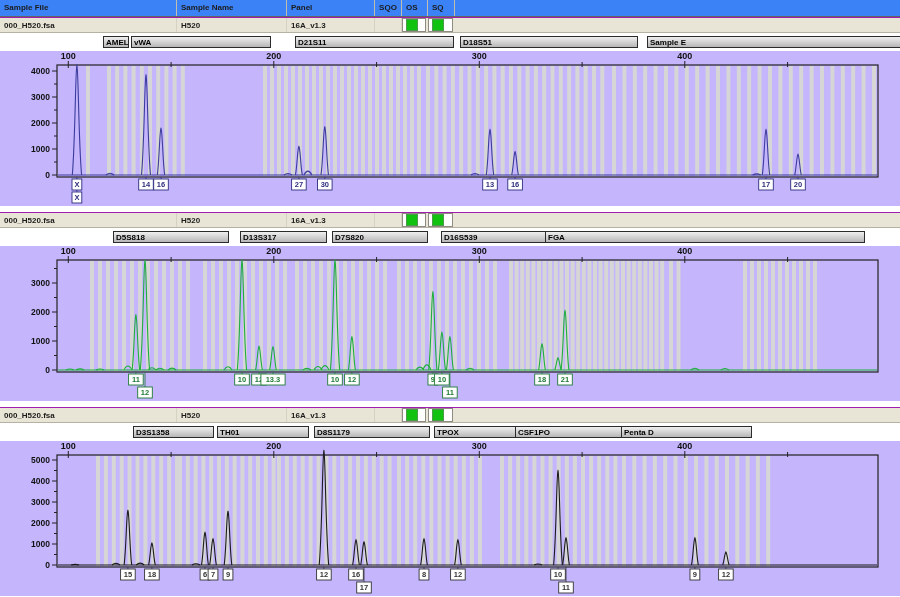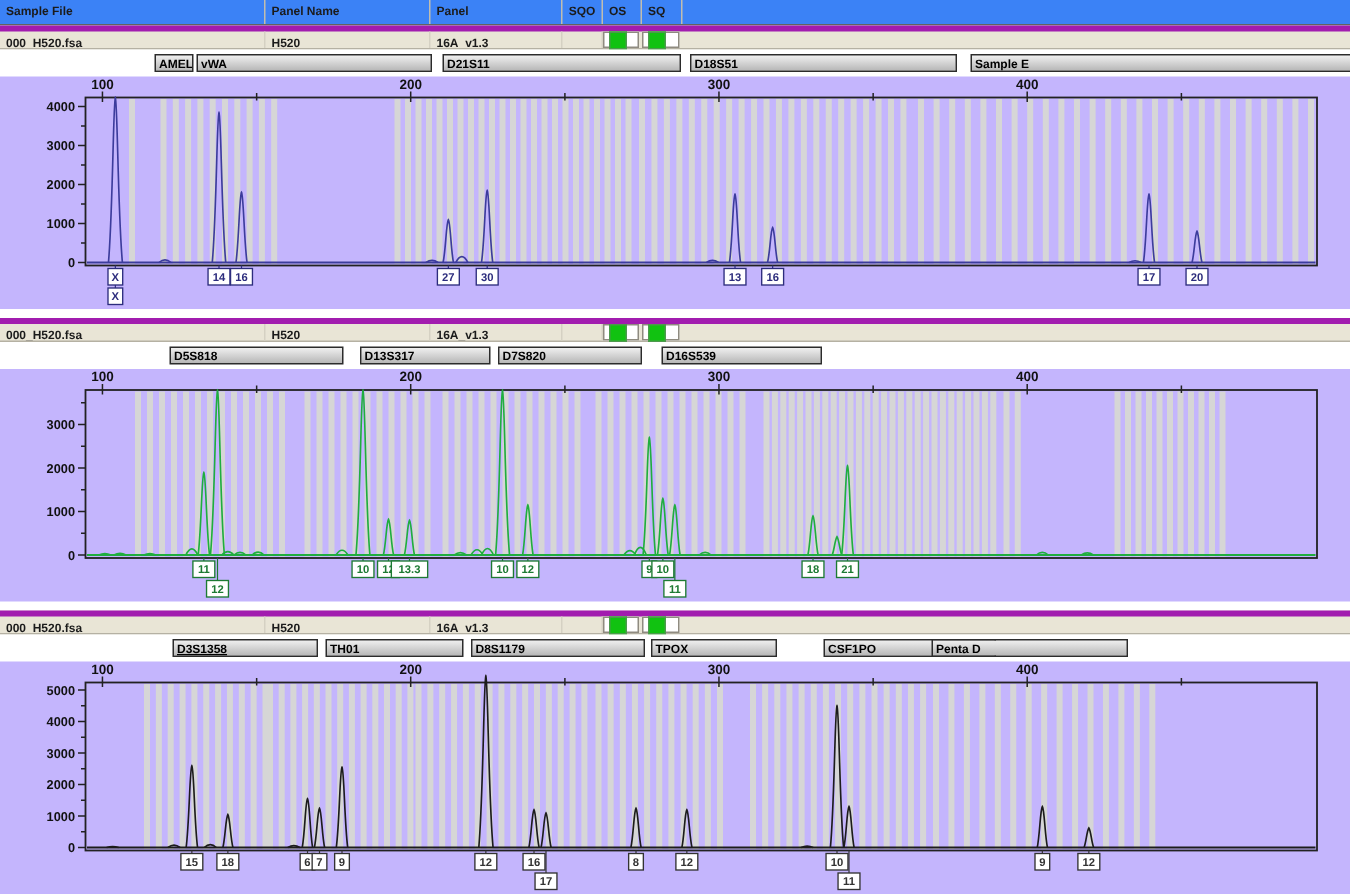--- a/index.html
+++ b/index.html
@@ -13,21 +13,21 @@
     border-bottom:1px solid #63635f;box-sizing:border-box;
   }
   .hcell{
     box-sizing:border-box;border-right:1px solid #c1bdaf;
     padding:3px 4px 0 4px;font-size:8px;font-weight:bold;color:#1b1b1b;
     white-space:nowrap;overflow:hidden;flex:0 0 auto;
   }
   .hfill{flex:1 1 auto;border-right:none;}
   .sample-row{
     display:flex;height:16px;background:#e9e5d6;
-    border-top:4px solid #a21caf;border-bottom:1px solid #b5b1a3;
+    border-top:1px solid #a21caf;border-bottom:1px solid #b5b1a3;
     box-sizing:border-box;
   }
   .scell{
     box-sizing:border-box;border-right:1px solid #d5d1c3;
     padding:3px 4px 0 4px;font-size:8px;font-weight:bold;color:#1b1b1b;
     white-space:nowrap;overflow:hidden;flex:0 0 auto;
   }
   .sfill{flex:1 1 auto;border-right:none;}
   .ind-cell{
     box-sizing:border-box;flex:0 0 auto;display:flex;align-items:center;
@@ -44,21 +44,21 @@
   }
   .plot-wrap{position:relative;height:155px;background:#c4b5fd;}
   .gap{height:6px;background:#fff;}
   svg text{font-family:"Liberation Sans","DejaVu Sans",sans-serif;}
 </style>
 </head>
 <body>
 
 <div class="header-row">
   <div class="hcell" style="width: 177px;">Sample File</div>
-  <div class="hcell" style="width: 110px;">Panel Name</div>
+  <div class="hcell" style="width: 110px;">Sample Name</div>
   <div class="hcell" style="width: 88px;">Panel</div>
   <div class="hcell" style="width: 27px; text-align: center;">SQO</div>
   <div class="hcell" style="width: 26px;">OS</div>
   <div class="hcell" style="width: 27px;">SQ</div>
   <div class="hcell hfill"></div>
 </div>
 
 <div id="panels">
     <div class="block">
       <div class="sample-row">
@@ -69,21 +69,21 @@
         <div class="ind-cell" style="width: 24px; margin-right: 2px;">
           <div class="green-sq" style="background: rgb(17, 194, 17);"></div>
         </div>
         <div class="ind-cell" style="width: 25px; margin-right: 2px;">
           <div class="green-sq" style="background: rgb(17, 194, 17);"></div>
         </div>
         <div class="scell sfill"></div>
       </div>
       <div class="marker-area">
         <div class="marker-bar" style="left: 66px; width: 26px;">AMEL</div>
-        <div class="marker-bar" style="left: 94px; width: 157px;">vWA</div>
+        <div class="marker-bar" style="left: 94px; width: 140px;">vWA</div>
         <div class="marker-bar" style="left: 258px; width: 159px;">D21S11</div>
         <div class="marker-bar" style="left: 423px; width: 178px;">D18S51</div>
         <div class="marker-bar" style="left: 610px; width: 263px;">Sample E</div>
       </div>
       <div class="plot-wrap"><svg width="900" height="155" viewBox="0 0 900 155">
           <rect x="86.0" y="15" width="4" height="110" fill="#d6d6d6"></rect>
           <rect x="107.0" y="15" width="4" height="110" fill="#d6d6d6"></rect>
           <rect x="115.2" y="15" width="4" height="110" fill="#d6d6d6"></rect>
           <rect x="123.4" y="15" width="4" height="110" fill="#d6d6d6"></rect>
           <rect x="131.6" y="15" width="4" height="110" fill="#d6d6d6"></rect>
@@ -271,20 +271,21 @@
         <div class="ind-cell" style="width: 25px; margin-right: 2px;">
           <div class="green-sq" style="background: rgb(17, 194, 17);"></div>
         </div>
         <div class="scell sfill"></div>
       </div>
       <div class="marker-area">
         <div class="marker-bar" style="left: 76px; width: 116px;">D5S818</div>
         <div class="marker-bar" style="left: 203px; width: 87px;">D13S317</div>
         <div class="marker-bar" style="left: 295px; width: 96px;">D7S820</div>
         <div class="marker-bar" style="left: 404px; width: 107px;">D16S539</div>
+        <div class="marker-bar" style="left: 508px; width: 320px;">FGA</div>
       </div>
       <div class="plot-wrap"><svg width="900" height="155" viewBox="0 0 900 155">
           <rect x="90.0" y="15" width="4" height="110" fill="#d6d6d6"></rect>
           <rect x="98.0" y="15" width="4" height="110" fill="#d6d6d6"></rect>
           <rect x="106.0" y="15" width="4" height="110" fill="#d6d6d6"></rect>
           <rect x="114.0" y="15" width="4" height="110" fill="#d6d6d6"></rect>
           <rect x="122.0" y="15" width="4" height="110" fill="#d6d6d6"></rect>
           <rect x="130.0" y="15" width="4" height="110" fill="#d6d6d6"></rect>
           <rect x="138.0" y="15" width="4" height="110" fill="#d6d6d6"></rect>
           <rect x="146.0" y="15" width="4" height="110" fill="#d6d6d6"></rect>
@@ -496,25 +497,25 @@
         <div class="scell" style="width: 27px;"></div>
         <div class="ind-cell" style="width: 24px; margin-right: 2px;">
           <div class="green-sq" style="background: rgb(17, 194, 17);"></div>
         </div>
         <div class="ind-cell" style="width: 25px; margin-right: 2px;">
           <div class="green-sq" style="background: rgb(17, 194, 17);"></div>
         </div>
         <div class="scell sfill"></div>
       </div>
       <div class="marker-area">
-        <div class="marker-bar" style="left: 78px; width: 97px; text-decoration: underline;">D3S1358</div>
+        <div class="marker-bar" style="left: 96px; width: 81px;">D3S1358</div>
         <div class="marker-bar" style="left: 180px; width: 92px;">TH01</div>
         <div class="marker-bar" style="left: 277px; width: 116px;">D8S1179</div>
         <div class="marker-bar" style="left: 397px; width: 84px;">TPOX</div>
-        <div class="marker-bar" style="left: 512px; width: 115px;">CSF1PO</div>
+        <div class="marker-bar" style="left: 478px; width: 115px;">CSF1PO</div>
         <div class="marker-bar" style="left: 584px; width: 131px;">Penta D</div>
       </div>
       <div class="plot-wrap"><svg width="900" height="155" viewBox="0 0 900 155">
           <rect x="96.0" y="15" width="4" height="110" fill="#d6d6d6"></rect>
           <rect x="103.9" y="15" width="4" height="110" fill="#d6d6d6"></rect>
           <rect x="111.8" y="15" width="4" height="110" fill="#d6d6d6"></rect>
           <rect x="119.7" y="15" width="4" height="110" fill="#d6d6d6"></rect>
           <rect x="127.6" y="15" width="4" height="110" fill="#d6d6d6"></rect>
           <rect x="135.5" y="15" width="4" height="110" fill="#d6d6d6"></rect>
           <rect x="143.4" y="15" width="4" height="110" fill="#d6d6d6"></rect>

